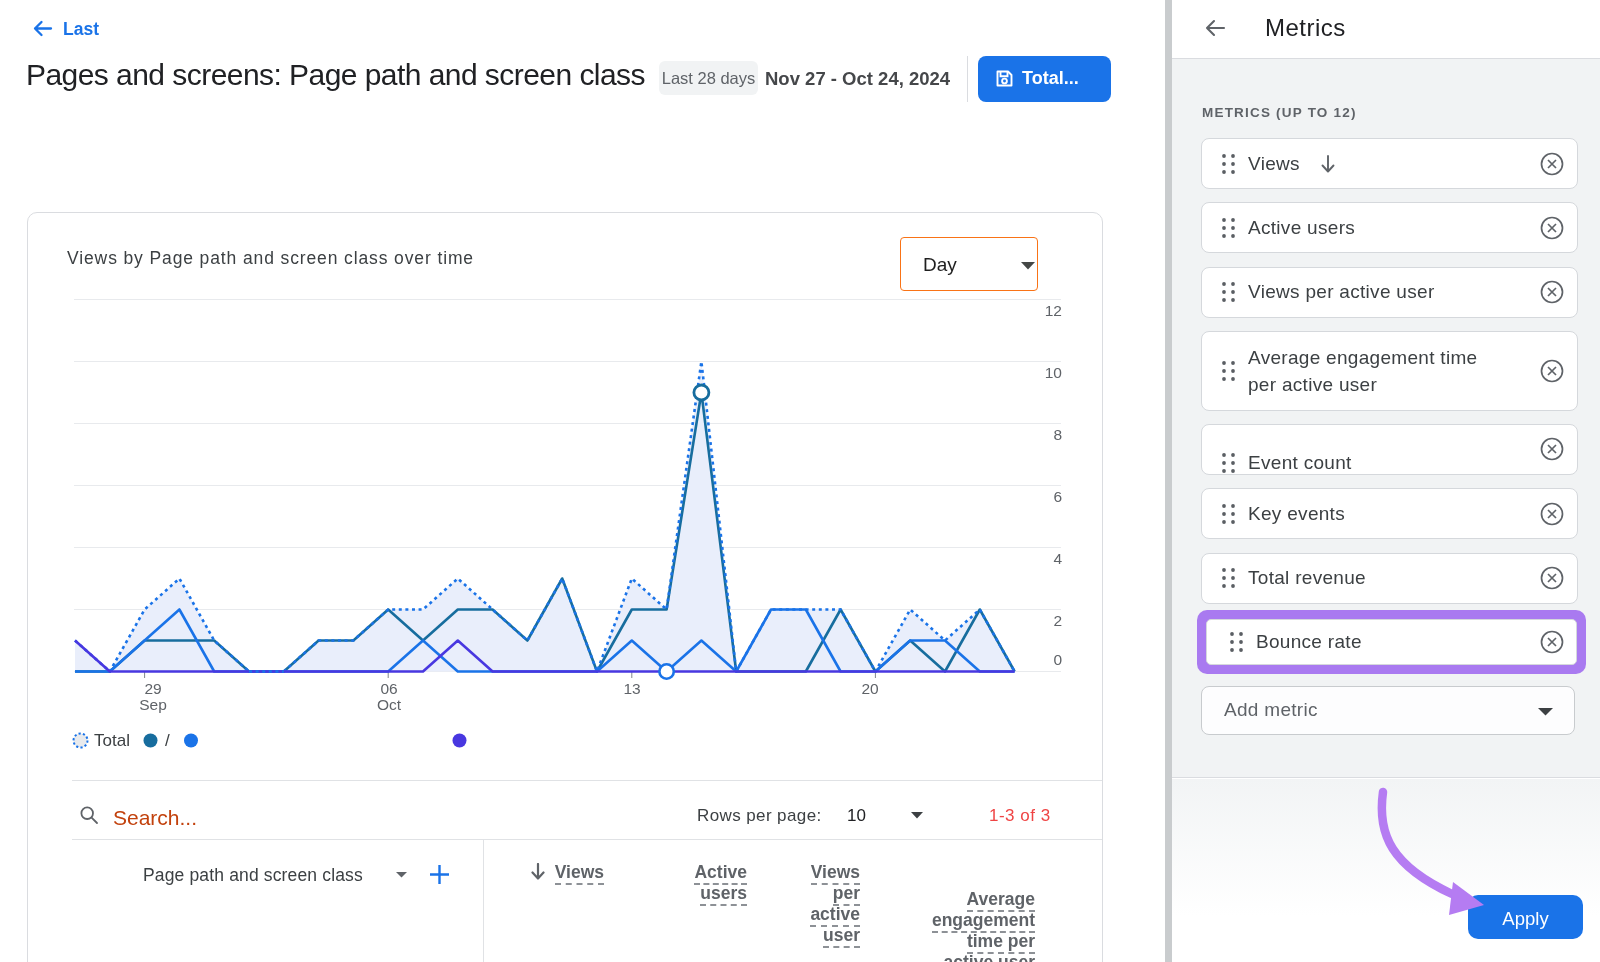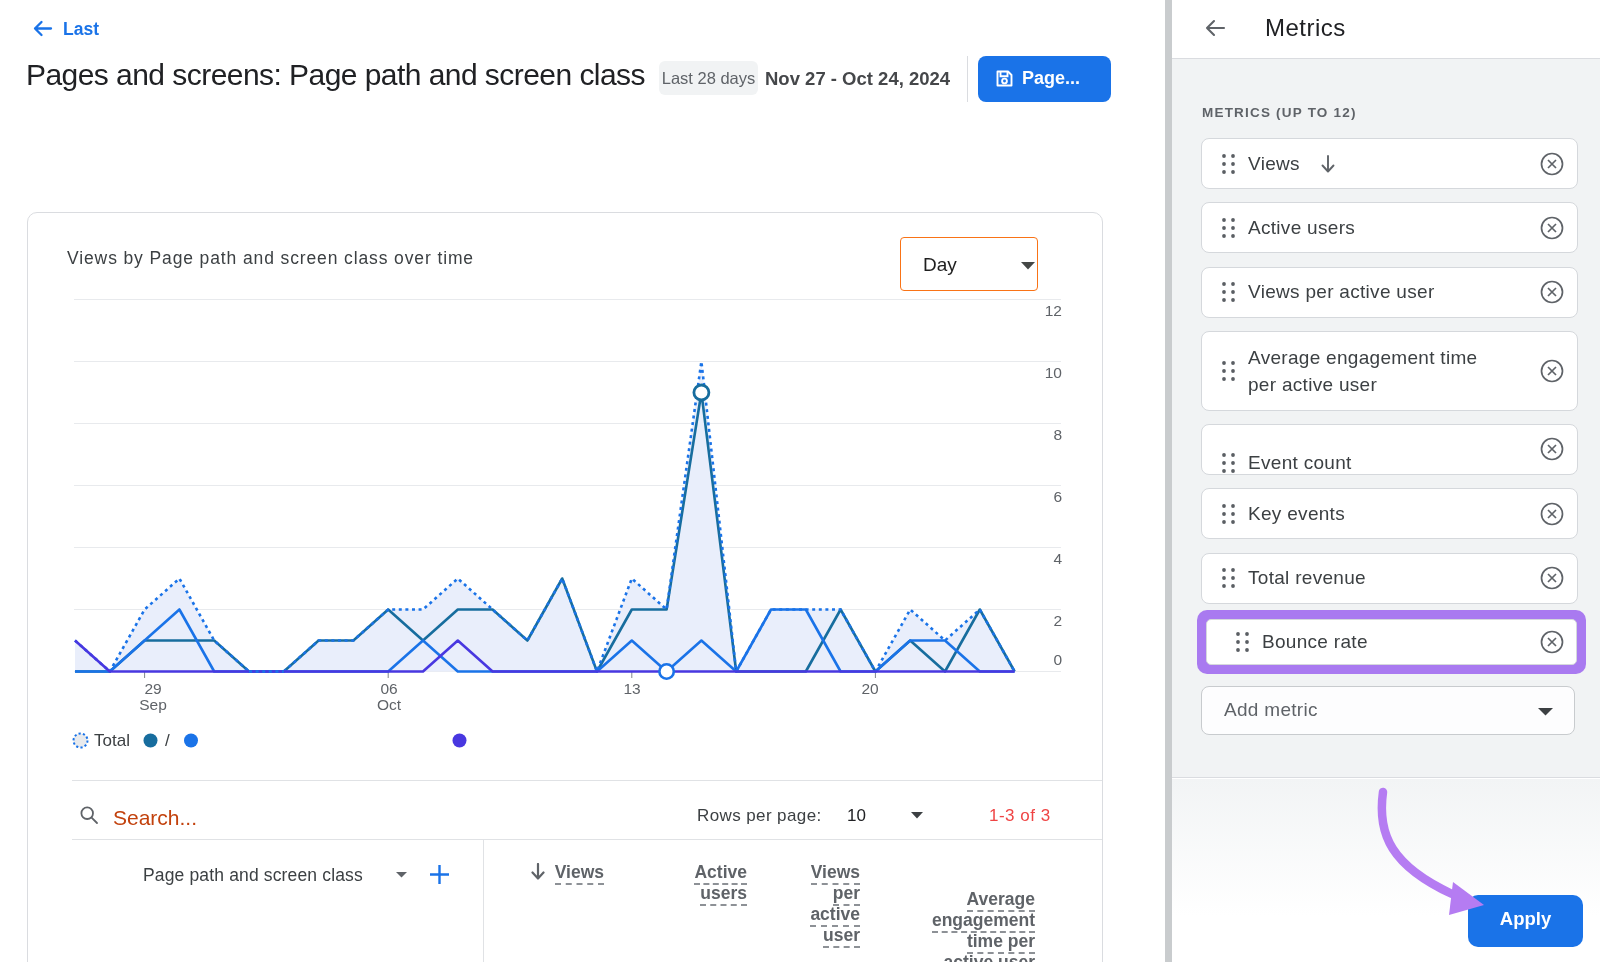--- a/index.html
+++ b/index.html
@@ -20,21 +20,21 @@
 <div class="abs" style="left:659px;top:61px;width:99px;height:34px;background:#f1f3f4;border-radius:6px;color:#5f6368;font-size:16.5px;line-height:34px;text-align:center;">Last 28 days</div>
 <div class="abs" style="left:765px;top:68px;font-size:18.5px;font-weight:bold;color:#45474a;">Nov 27 - Oct 24, 2024</div>
 <div class="abs" style="left:967px;top:56px;width:1px;height:46px;background:#dadce0;"></div>
 
 <div class="abs" style="left:978px;top:56px;width:133px;height:46px;background:#1a73e8;border-radius:8px;">
   <svg class="abs" style="left:17px;top:13px" width="19" height="19" viewBox="0 0 19 19">
     <path d="M2.5 2.5 h10.5 l3.5 3.5 v10.5 h-14 z" fill="none" stroke="#fff" stroke-width="1.9" stroke-linejoin="round"></path>
     <path d="M5.5 2.8 v4.4 h7 v-4.4" fill="none" stroke="#fff" stroke-width="1.9"></path>
     <circle cx="9.5" cy="12" r="2.4" fill="none" stroke="#fff" stroke-width="1.9"></circle>
   </svg>
-  <div class="abs" style="left:44px;top:12px;font-size:18px;font-weight:bold;color:#fff;">Page...</div>
+  <div class="abs" style="left:44px;top:12px;font-size:18px;font-weight:bold;color:#fff;">Total...</div>
 </div>
 
 <div class="abs" style="left:27px;top:212px;width:1076px;height:790px;border:1px solid #dadce0;border-radius:10px;background:#fff;"></div>
 
 <div class="abs" style="left:67px;top:248px;font-size:17.5px;letter-spacing:0.88px;color:#3c4043;">Views by Page path and screen class over time</div>
 
 <div class="abs" style="left:900px;top:237px;width:138px;height:54px;border:1px solid #f97316;border-radius:4px;">
   <div class="abs" style="left:22px;top:16px;font-size:19px;color:#1f1f1f;">Day</div>
   <svg class="abs" style="left:120px;top:24px" width="14" height="8" viewBox="0 0 14 8">
       <path d="M0 0 L7 7.5 L14 0 Z" fill="#444746"></path>
@@ -276,21 +276,21 @@
       </g>
     </svg>
   Total revenue
   <svg class="rm" width="24" height="24" viewBox="0 0 24 24">
       <circle cx="12" cy="12" r="10.5" fill="none" stroke="#5f6368" stroke-width="1.7"></circle>
       <path d="M8 8 L16 16 M16 8 L8 16" stroke="#5f6368" stroke-width="1.7"></path>
     </svg>
 </div>
 
 <div class="abs" style="left:1197px;top:610px;width:389px;height:64px;background:#a97af0;border-radius:10px;"></div>
-<div class="chip" style="left:1206px;top:619px;width:371px;height:46px;border-radius:5px;padding-left:28px;">
+<div class="chip" style="left:1206px;top:619px;width:371px;height:46px;border-radius:5px;padding-left:22px;">
   <svg class="dots" width="15" height="22" viewBox="0 0 15 22">
       <g fill="#5a5e63">
         <circle cx="3" cy="3" r="1.9"></circle>
         <circle cx="12" cy="3" r="1.9"></circle>
         <circle cx="3" cy="11" r="1.9"></circle>
         <circle cx="12" cy="11" r="1.9"></circle>
         <circle cx="3" cy="19" r="1.9"></circle>
         <circle cx="12" cy="19" r="1.9"></circle>
       </g>
     </svg>
@@ -301,17 +301,17 @@
     </svg>
 </div>
 
 <div class="abs" style="left:1201px;top:685.5px;width:374px;height:49px;background:#fdfdfe;border:1px solid #c8cbce;border-radius:8px;">
   <div class="abs" style="left:22px;top:12px;font-size:19px;letter-spacing:0.3px;color:#5f6368;">Add metric</div>
   <svg class="abs" style="left:336px;top:21px" width="15" height="8" viewBox="0 0 15 8">
       <path d="M0 0 L7.5 7.5 L15 0 Z" fill="#3c4043"></path>
     </svg>
 </div>
 
-<div class="abs" style="left:1468px;top:895px;width:115px;height:52px;background:#1a73e8;border-radius:10px;color:#fff;font-size:18.5px;font-weight:bold;text-align:center;line-height:47px;">Apply</div>
+<div class="abs" style="left:1468px;top:895px;width:115px;height:44px;background:#1a73e8;border-radius:10px;color:#fff;font-size:18.5px;font-weight:normal;text-align:center;line-height:47px;">Apply</div>
 <svg class="abs" style="left:1360px;top:780px" width="150" height="150" viewBox="0 0 150 150">
   <path d="M23 12 C17 55 32 86 92 114" fill="none" stroke="#b57cf2" stroke-width="8.5" stroke-linecap="round"></path>
   <polygon points="93,102 124,125 89,135" fill="#b57cf2"></polygon>
 </svg>
 
 </body></html>

